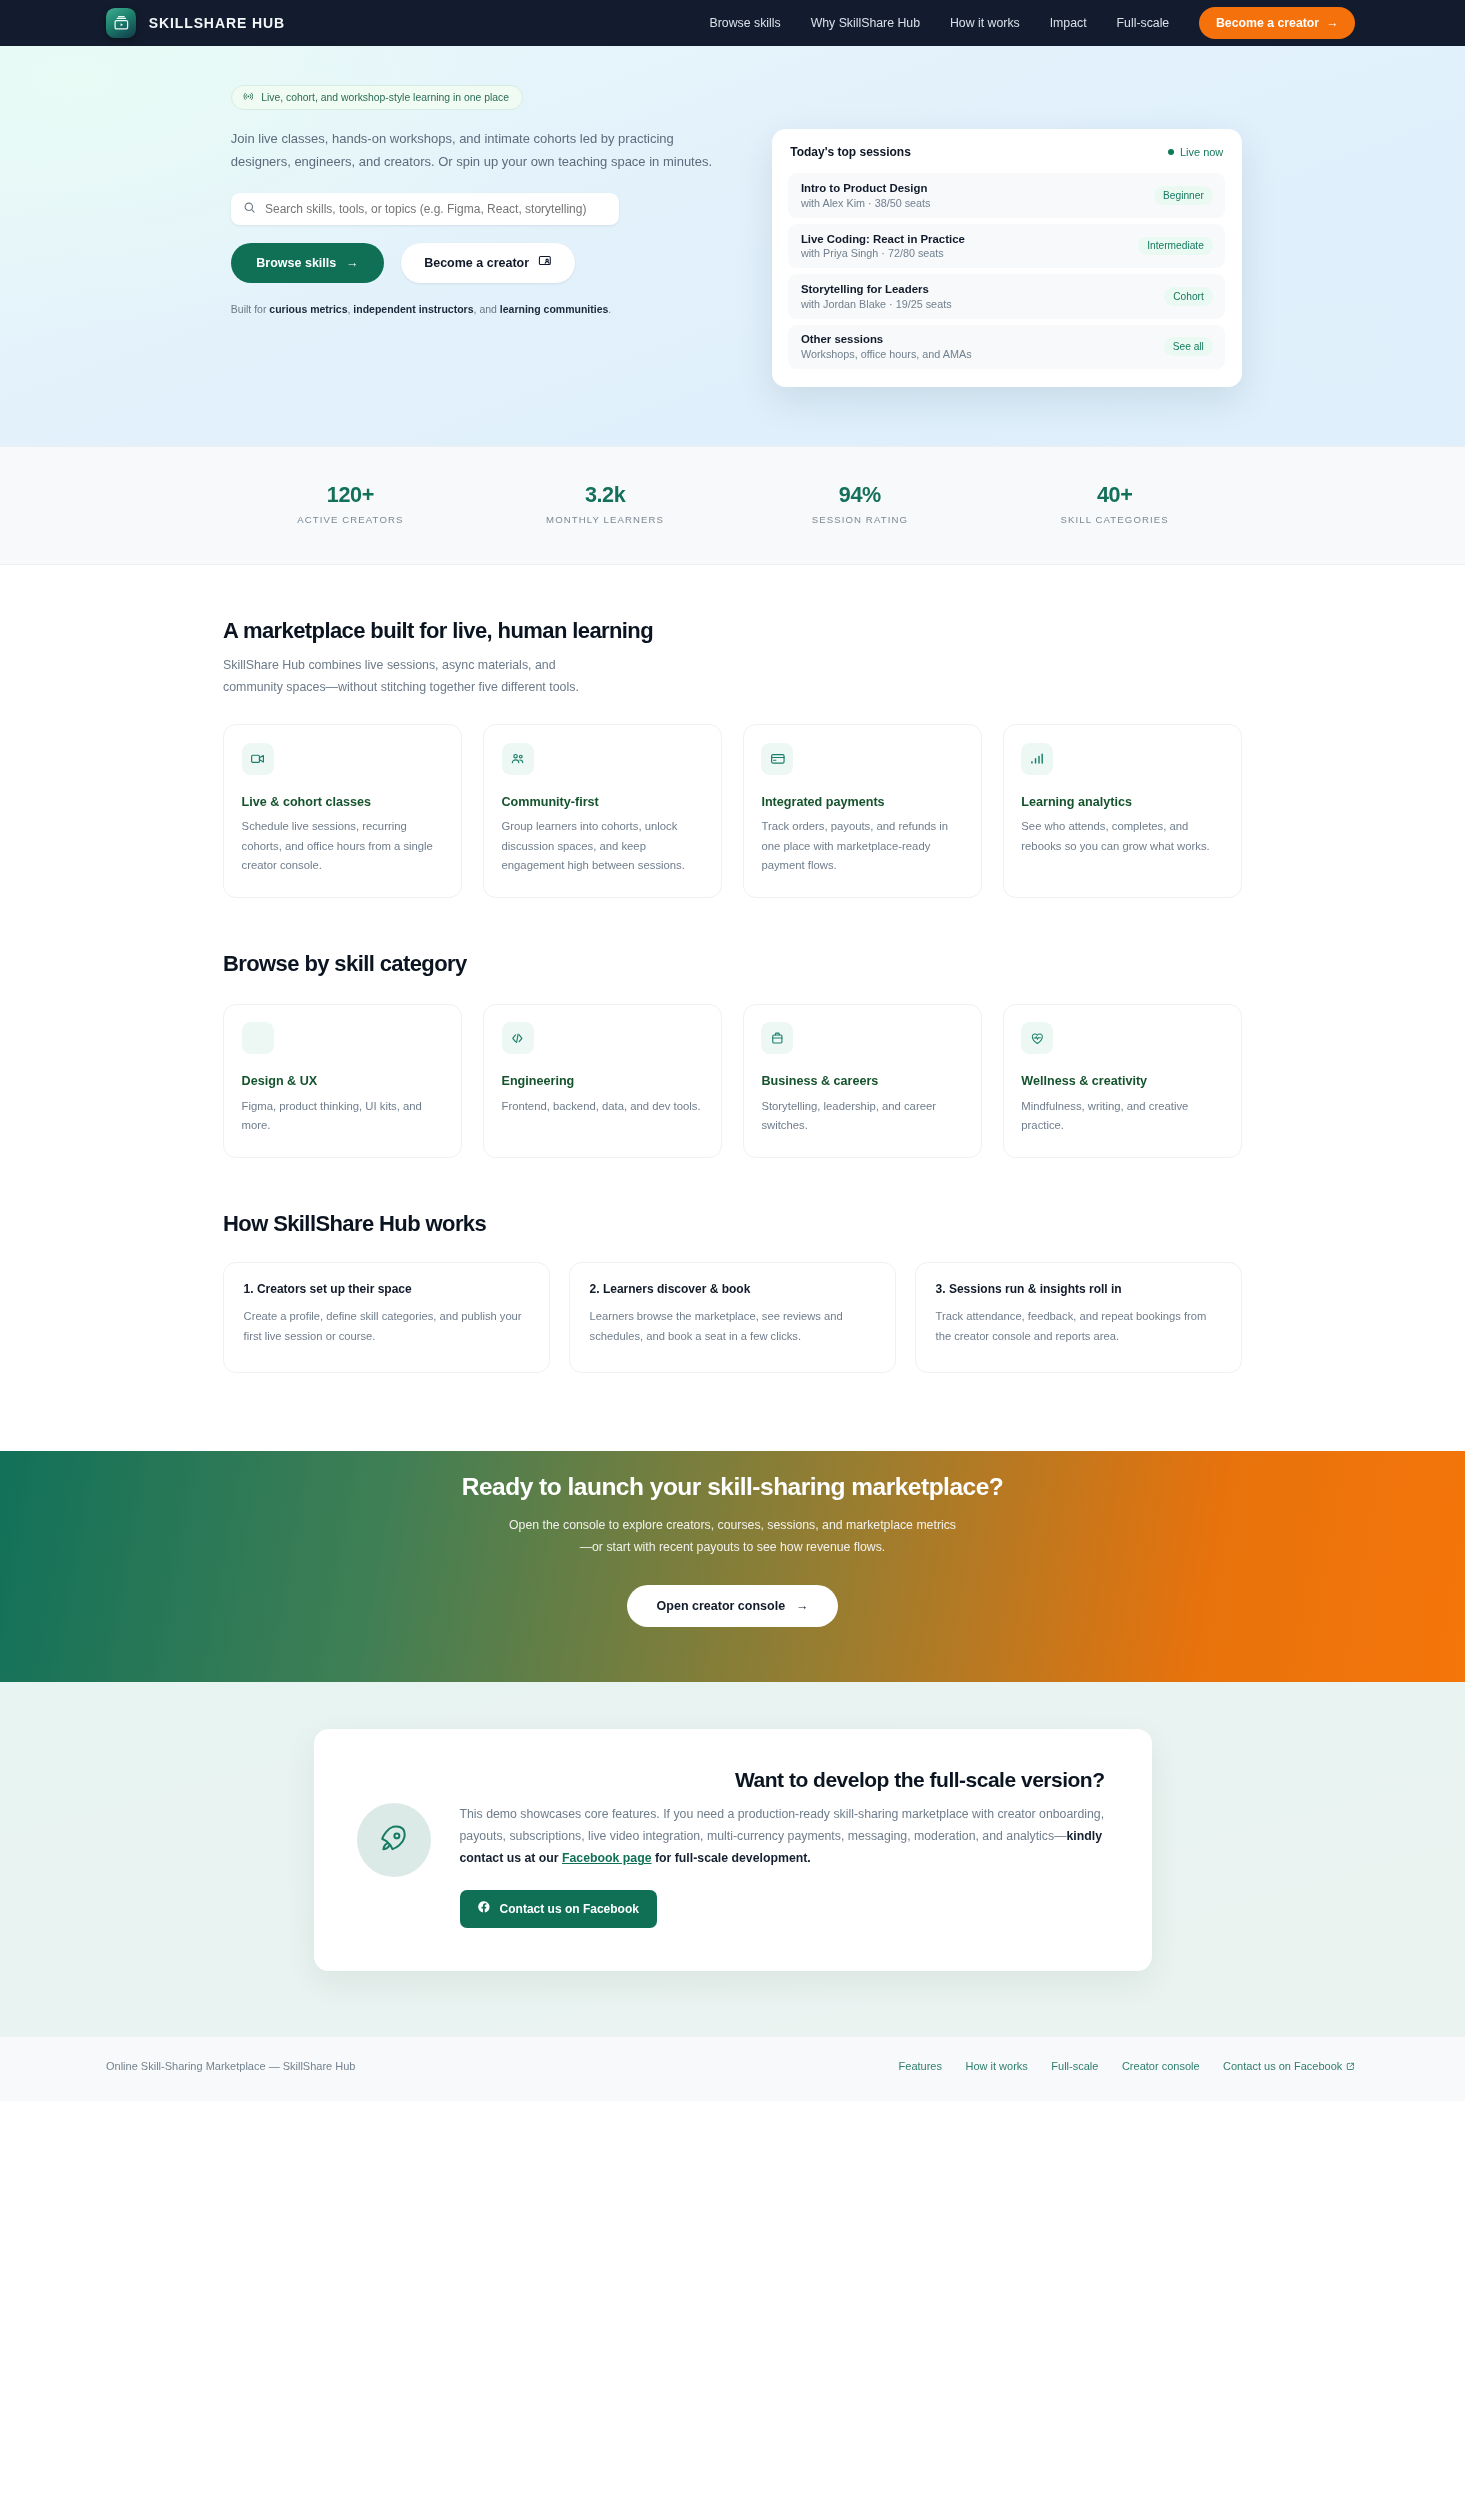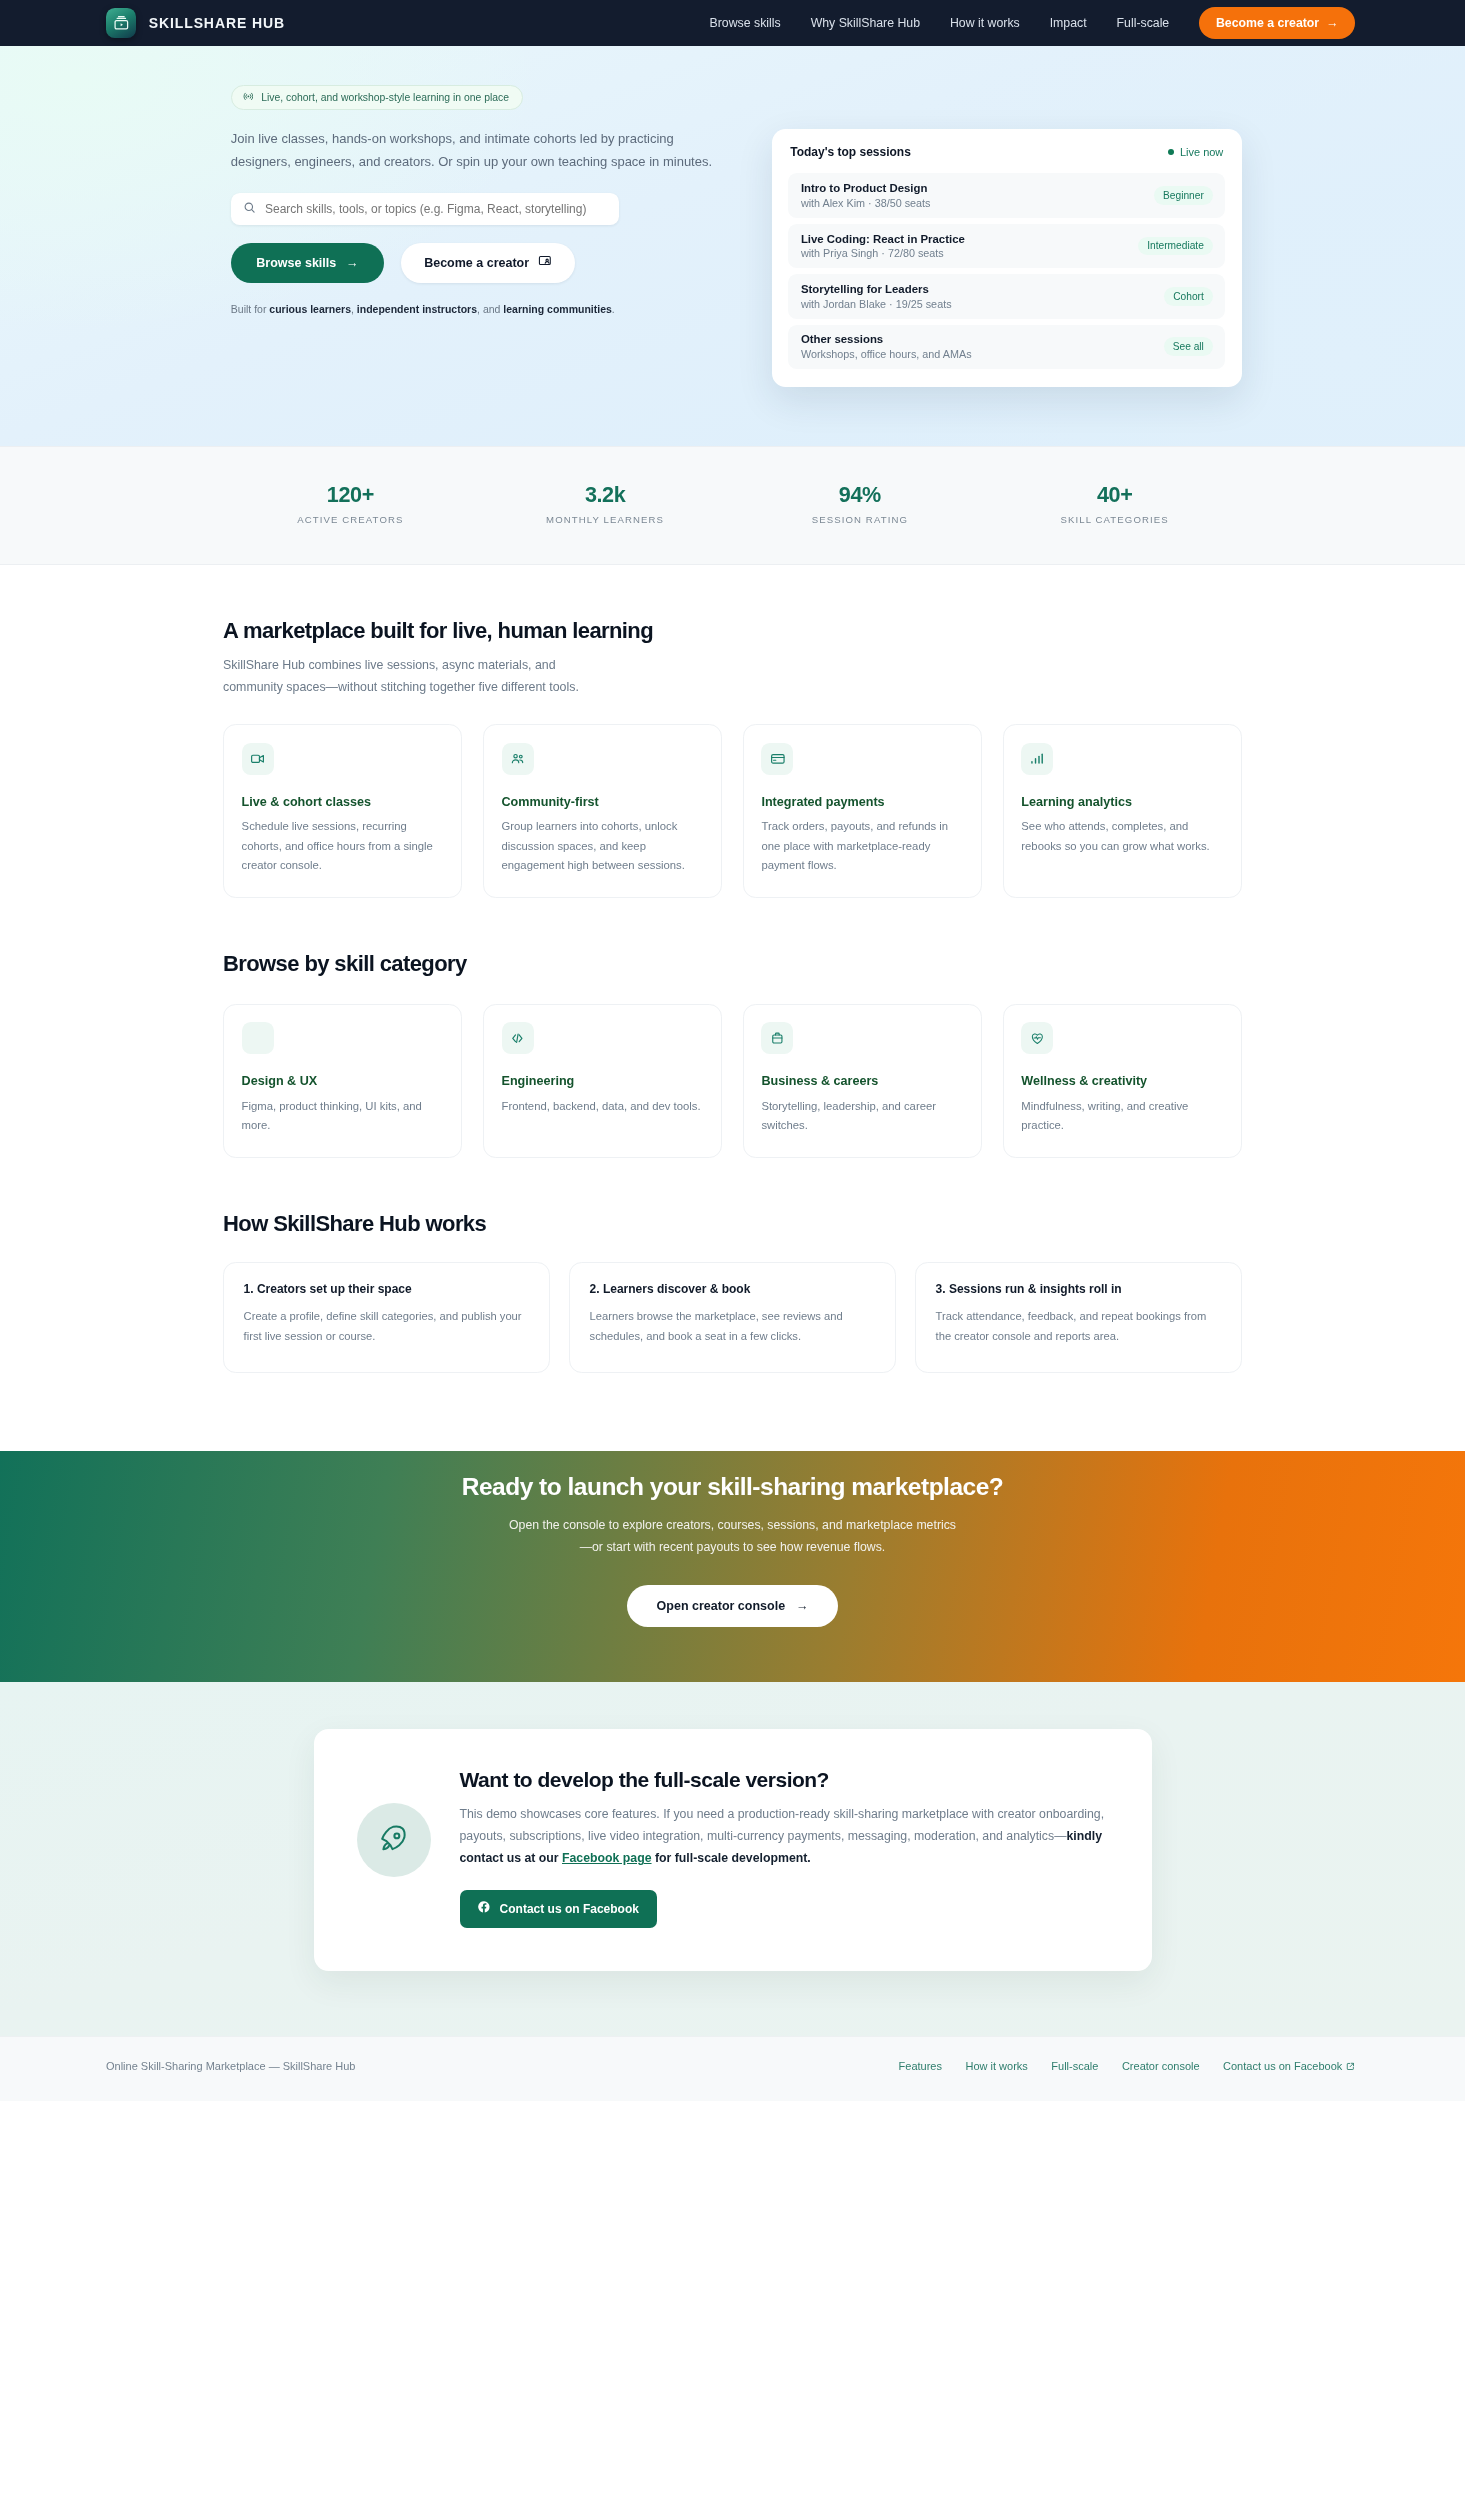--- a/index.html
+++ b/index.html
@@ -165,21 +165,21 @@
   .fs-card {
     width:838px; margin:0 auto; background:#fff; border-radius:14.7px;
     padding:39px 47px 43px 43px; display:flex; gap:29px; align-items:flex-start;
     box-shadow:0 11.8px 33px rgba(25,54,48,.07);
   }
   .fs-ic {
     width:74px; height:74px; min-width:74px; border-radius:50%; background:#dbeae6;
     display:flex; align-items:center; justify-content:center; margin-top:35px;
   }
   .fs-body { flex:1; }
-  .fs-body h2 { font-size:21px; font-weight:800; letter-spacing:-0.5px; color:#0b1421; }
+  .fs-body h2 { font-size:21px; font-weight:800; letter-spacing:-0.5px; color:#0b1421;text-align:right; }
   .fs-body p { margin-top:12.7px; font-size:12.3px; line-height:1.78; color:#6f7d8c; }
   .fs-body p b { color:#14202f; font-weight:700; }
   .fs-body p a { color:#0f7055; font-weight:700; text-decoration:underline; }
   .fb-btn {
     margin-top:19.6px; background:#0f7055; color:#fff; border:none; border-radius:6.9px;
     padding:10.8px 17.6px; font-size:12px; font-weight:700; cursor:pointer;
     display:inline-flex; align-items:center; gap:8.8px; font-family:inherit;
   }
 
   
@@ -261,21 +261,21 @@
                 <svg width="13.7" height="13.7" viewBox="0 0 24 24" fill="none" stroke="#10192a" stroke-width="1.9" stroke-linecap="round" stroke-linejoin="round">
                   <rect x="2.5" y="4.5" width="19" height="14" rx="2"></rect>
                   <circle cx="16" cy="11" r="2"></circle>
                   <path d="M12.6 16.2c.5-1.8 1.8-2.8 3.4-2.8s2.9 1 3.4 2.8"></path>
                 </svg>
               </span>
             </button>
           </div>
 
           <div class="built-line">
-            <span>Built for </span><b>curious learners</b><span>, </span><b>independent instructors</b><span>, and </span><b>learning communities</b><span>.</span>
+            <span>Built for </span><b>curious metrics</b><span>, </span><b>independent instructors</b><span>, and </span><b>learning communities</b><span>.</span>
           </div>
         </div>
 
         <div class="sessions-card">
           <div class="sc-head">
             <span class="sc-title">Today's top sessions</span>
             <span class="sc-live">
               <span class="dot"></span>
               <span>Live now</span>
             </span>

